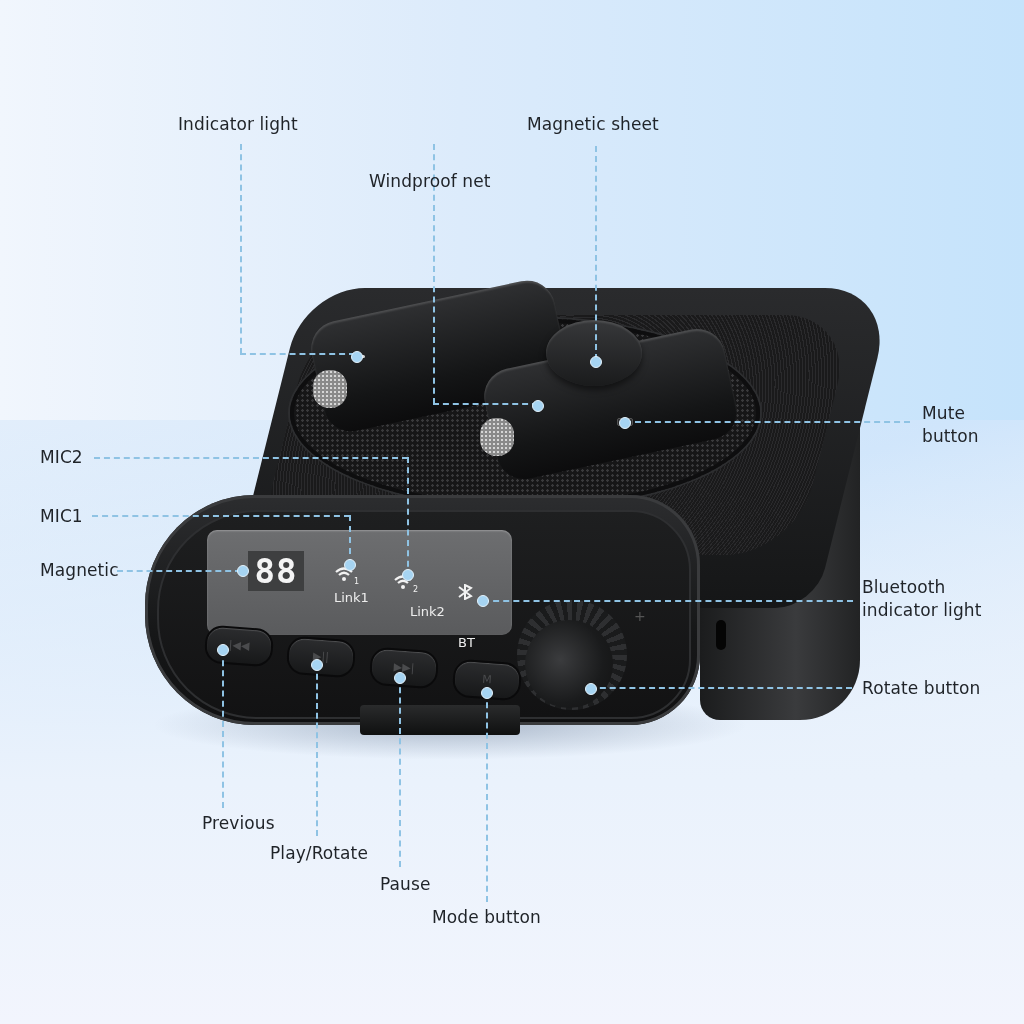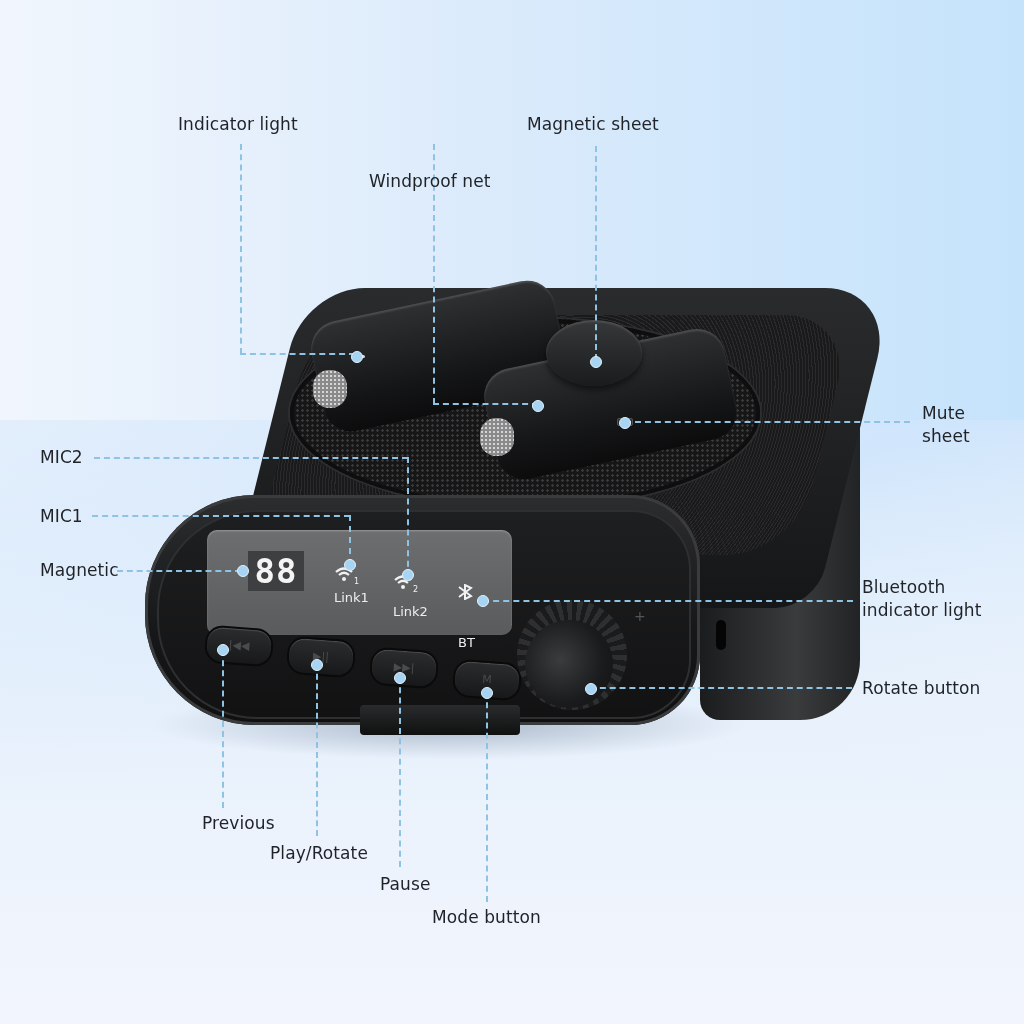--- a/index.html
+++ b/index.html
@@ -104,21 +104,21 @@
   <div class="lcd-text" style="left:334px;top:591px;">Link1</div>
 
   <div class="lcd-icon" style="left:394px;top:574px;">
     <svg width="18" height="16" viewBox="0 0 18 16">
         <path d="M1 6 Q9 -1 17 6" stroke="#f2f2f2" stroke-width="2.2" fill="none"></path>
         <path d="M4 9 Q9 4.5 14 9" stroke="#f2f2f2" stroke-width="2.2" fill="none"></path>
         <circle cx="9" cy="13" r="2" fill="#f2f2f2"></circle>
       </svg>
   </div>
   <div class="lcd-sub" style="left:413px;top:585px;">2</div>
-  <div class="lcd-text" style="left:393px;top:605px;">Link2</div>
+  <div class="lcd-text" style="left:410px;top:605px;">Link2</div>
 
   <div class="lcd-icon" style="left:456px;top:584px;">
     <svg width="18" height="16" viewBox="0 0 18 16">
         <path d="M3 3 L15 12 L9 15 L9 1 L15 4 L3 13" stroke="#f2f2f2" stroke-width="2" fill="none"></path>
       </svg>
   </div>
   <div class="lcd-text" style="left:458px;top:612px;margin-top:24px;">BT</div>
 
   <div class="btn" style="left:205px;top:627px;transform:rotate(4deg);">|◀◀</div>
   <div class="btn" style="left:287px;top:638px;transform:rotate(4deg);">▶||</div>
@@ -170,21 +170,21 @@
 <div class="dash-v" style="left:399px;top:677px;height:190px;"></div>
 <div class="dot" style="left:400px;top:678px;"></div>
 
 <div class="dash-v" style="left:486px;top:692px;height:210px;"></div>
 <div class="dot" style="left:487px;top:693px;"></div>
 
 <div class="label" style="left:178px;top:113px;">Indicator light</div>
 <div class="label" style="left:369px;top:123px;margin-top:47px;">Windproof net</div>
 <div class="label" style="left:527px;top:113px;">Magnetic sheet</div>
 <div class="label" style="left:922px;top:402px;">Mute</div>
-<div class="label" style="left:922px;top:425px;">sheet</div>
+<div class="label" style="left:922px;top:425px;">button</div>
 <div class="label" style="left:40px;top:446px;">MIC2</div>
 <div class="label" style="left:40px;top:505px;">MIC1</div>
 <div class="label" style="left:40px;top:559px;">Magnetic</div>
 <div class="label" style="left:862px;top:576px;">Bluetooth</div>
 <div class="label" style="left:862px;top:599px;">indicator light</div>
 <div class="label" style="left:862px;top:677px;">Rotate button</div>
 <div class="label" style="left:186px;top:812px;margin-left:16px;">Previous</div>
 <div class="label" style="left:270px;top:842px;">Play/Rotate</div>
 <div class="label" style="left:380px;top:873px;">Pause</div>
 <div class="label" style="left:432px;top:906px;">Mode button</div>

